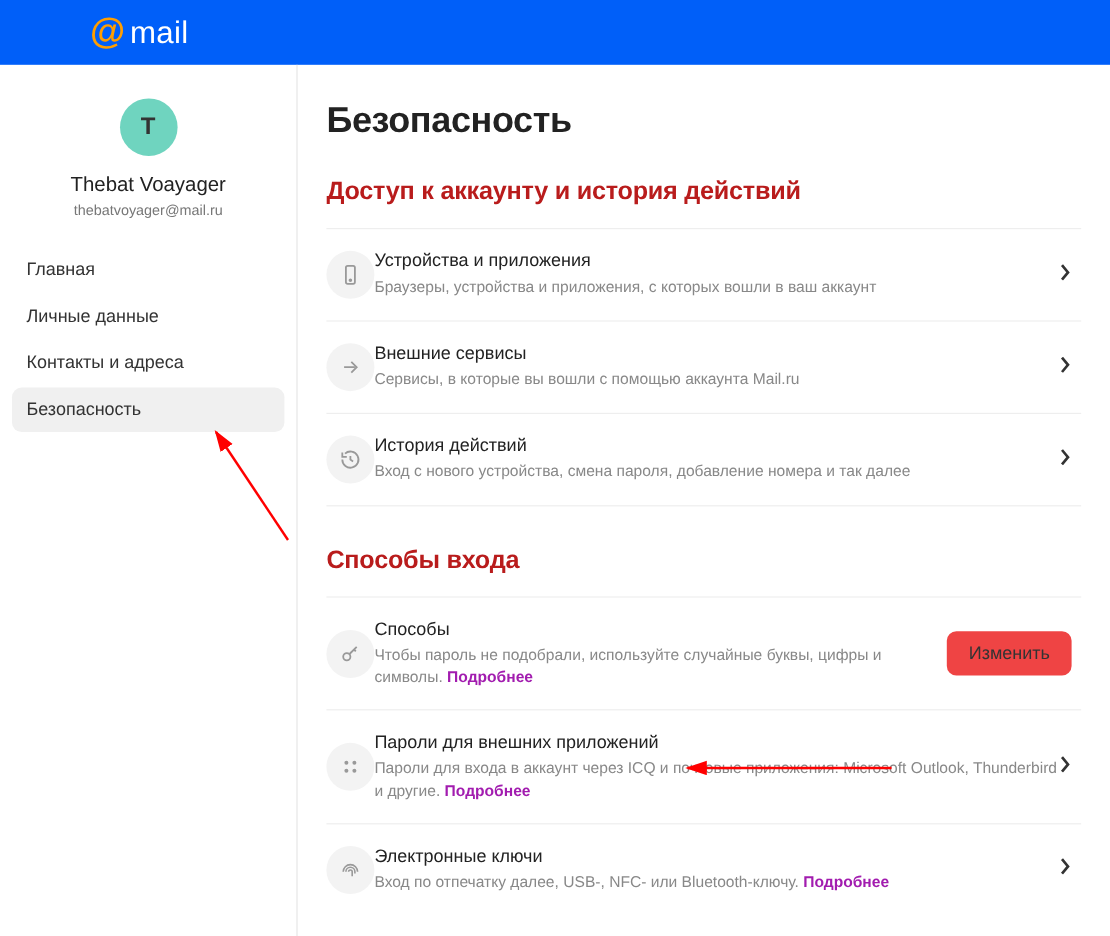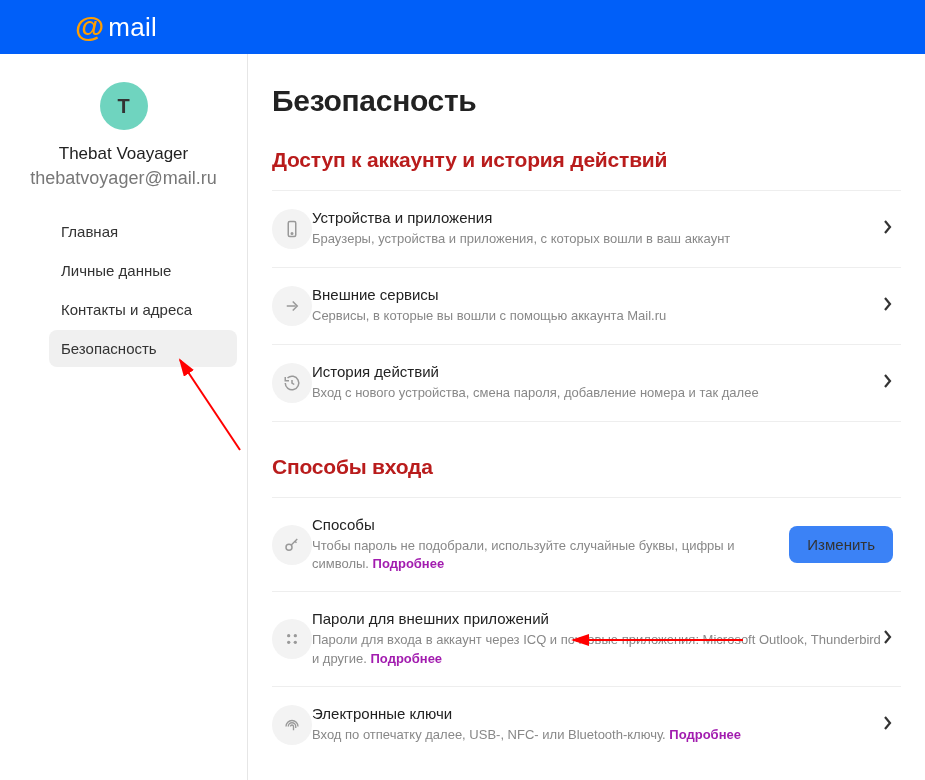--- a/index.html
+++ b/index.html
@@ -45,22 +45,22 @@
     background: #6fd4bf;
     display: flex;
     align-items: center;
     justify-content: center;
     color: #333;
     font-size: 20px;
     font-weight: 600;
   }
   .user-block { text-align: center; margin-top: 14px; margin-bottom: 24px; }
   .user-name { font-size: 17px; color: #222; text-align: center; }
-  .user-email { font-size: 18px; color: #777; margin-top: 4px; }
-  .nav { padding: 0 10px; margin-left: 39px; }
+  .user-email { font-size: 12px; color: #777; margin-top: 4px; }
+  .nav { padding: 0 10px; }
   .nav-item {
     font-size: 15px;
     color: #333;
     padding: 10px 12px;
     border-radius: 8px;
     cursor: pointer;
     margin-bottom: 2px;
   }
   .nav-item.active { background: #f0f0f0; }
 
@@ -105,21 +105,21 @@
   .card .body { flex: 1; min-width: 0; }
   .card .title { font-size: 15px; color: #222; margin-bottom: 4px; }
   .card .desc { font-size: 13px; color: #888; line-height: 1.4; }
   .card .desc .link { color: #a21caf; font-weight: bold; }
   .card .chev {
     color: #333;
     flex-shrink: 0;
     margin-right: 8px;
   }
   .btn-change {
-    background: #3b82f6;
+    background: #ef4444;
     border: none;
     border-radius: 8px;
     padding: 10px 18px;
     font-size: 15px;
     color: #333;
     cursor: pointer;
     margin-right: 8px;
     flex-shrink: 0;
   }
   .sec2 { margin-top: 33px; }

